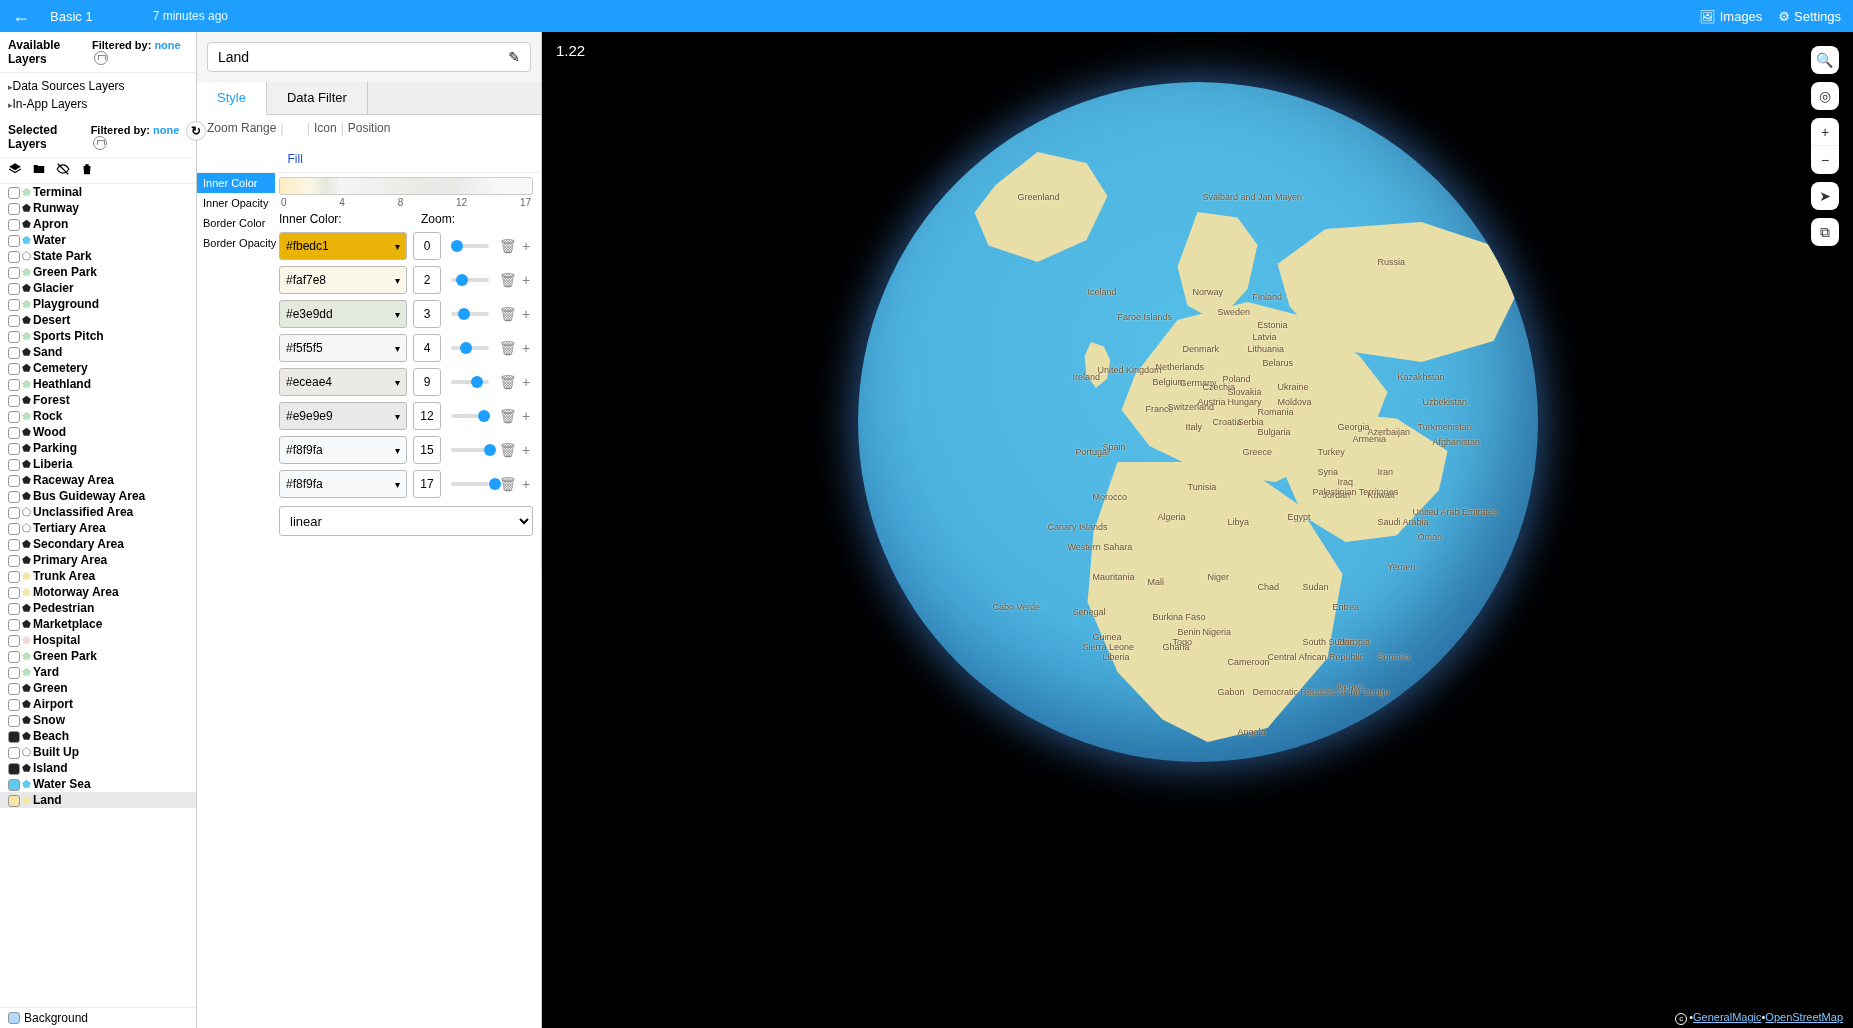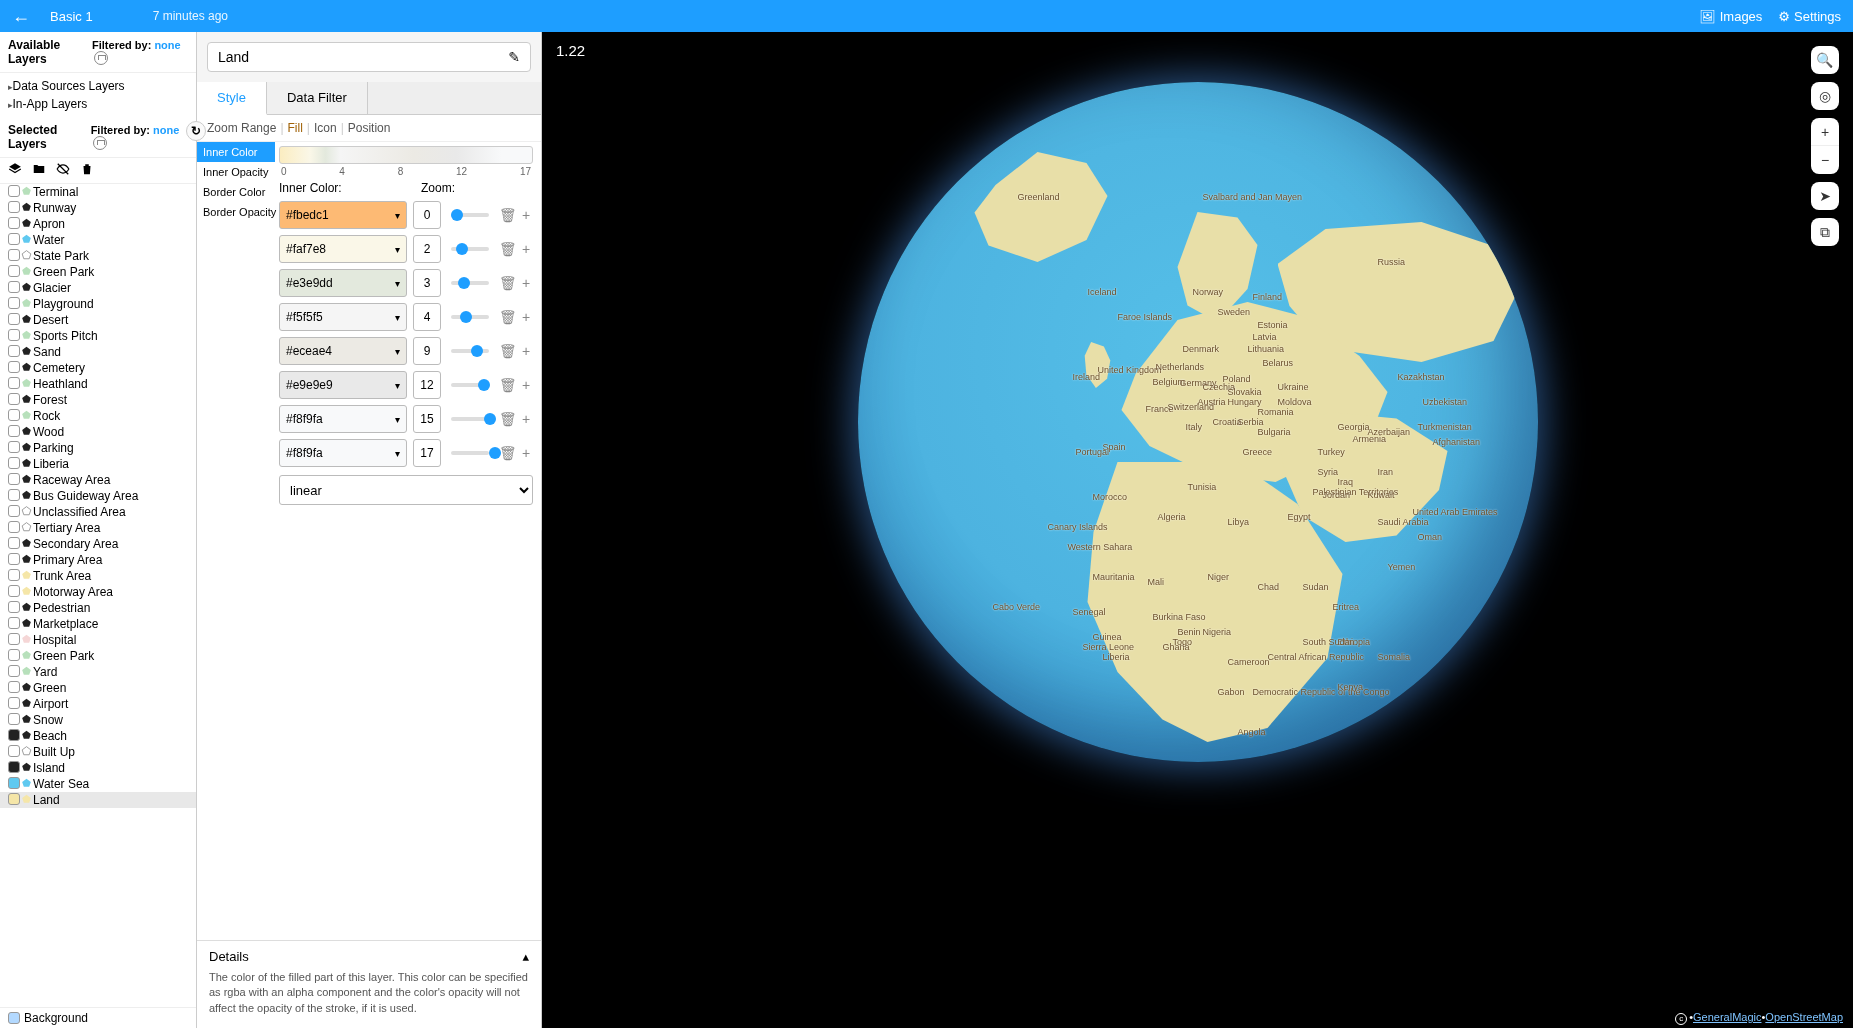--- a/index.html
+++ b/index.html
@@ -22,39 +22,39 @@
 .filter-icon::after{content:"";position:absolute;left:3px;top:3px;width:6px;height:4px;border-left:1px solid #888;border-right:1px solid #888;border-top:1px solid #888;}
 .avail-list { padding: 4px 8px; }
 .avail-list .item { padding: 2px 0; cursor:pointer;}
 .avail-list .item::before { content: "\25B8 "; font-size:9px; color:#555;}
 .selected-hdr { position: relative; }
 .sync-btn { position:absolute; right:-10px; top:4px; width:20px;height:20px;border:1px solid #ccc;border-radius:50%;background:#fafafa;display:flex;align-items:center;justify-content:center;font-size:12px;z-index:5;}
 .toolbar { display:flex; gap:10px; padding:4px 8px; border-bottom:1px solid #eee; }
 .toolbar span { cursor:pointer; font-size:14px; color:#333; }
 .layerlist { flex:1; overflow-y:auto; }
 .layerlist::-webkit-scrollbar{width:10px;} .layerlist::-webkit-scrollbar-thumb{background:#ccc;border-radius:0;}
-.layer { display:flex; align-items:flex-start; gap:0; padding:1px 8px; cursor:pointer; white-space:nowrap;}
+.layer { display:flex; align-items:flex-end; gap:0; padding:1px 8px; cursor:pointer; white-space:nowrap;font-weight:bold;}
 .layer.selected { background:#e8e8e8; }
 .layer .cb { width:12px; height:12px; border:1px solid #999; border-radius:3px; flex-shrink:0; }
 .layer .dot { width:13px; height:13px; display:flex;align-items:center;justify-content:center;flex-shrink:0; }
 .layer .dot svg { width:13px; height:13px; }
 .layer .name { font-size:12px; }
 .background-row { padding:3px 8px; display:flex; align-items:center; gap:4px; border-top:1px solid #eee;}
 .background-row .cb{ width:12px; height:12px; border:1px solid #999; border-radius:3px; background:#b3d9ff;}
 
 
 .midpanel { width: 345px; background: #f5f5f5; border-right:1px solid #ccc; display:flex; flex-direction:column; position:relative;}
 .midpanel .titlefield { margin:10px; background:#fff; border:1px solid #ccc; border-radius:4px; padding:6px 10px; display:flex; align-items:center; justify-content:space-between;font-size:14px;}
 .tabs { display:flex; background:#eee; border-bottom:1px solid #ccc; }
 .tab { padding:8px 20px; font-size:13px; cursor:pointer; background:#f0f0f0; border-right:1px solid #ccc;text-align:right;}
 .tab.active { background:#fff; color:#1E9EFF; border-bottom:2px solid #fff; margin-bottom:-1px;}
 .subnav { display:flex; gap:4px; padding:6px 10px; font-size:12px; color:#555; background:#fff; border-bottom:1px solid #eee;}
 .subnav span { cursor:pointer; }
 .subnav .sep { color:#ccc; }
-.subnav .active { color:#a16207; }
+.subnav .active { color:#1d4ed8;margin-top:31px; }
 .styleblock { display:flex; background:#fff; }
 .proplist { width:78px; }
 .proplist div { padding:4px 6px; font-size:11px; cursor:pointer; white-space:nowrap;}
 .proplist div.active { background:#1E9EFF; color:#fff; }
 .gradient-area { flex:1; padding:4px 8px 12px 4px; }
 .gradient-bar { height:18px; border:1px solid #ccc; border-radius:3px; background:linear-gradient(to right,#fbedc1 0%,#faf7e8 12%,#e3e9dd 18%,#f5f5f5 24%,#eceae4 53%,#e9e9e9 70%,#f8f9fa 88%,#f8f9fa 100%); position:relative;}
 .gradient-axis { display:flex; justify-content:space-between; font-size:10px; color:#666; margin-top:2px; padding:0 2px;}
 .colhdrs { display:flex; gap:12px; font-size:12px; margin:4px 0 6px 0;}
 .colhdrs .c1{ width:130px;} .colhdrs .c2{ flex:1; }
 .stoprow { display:flex; align-items:center; gap:6px; margin-bottom:6px; }
@@ -536,21 +536,21 @@
               <span>8</span>
               <span>12</span>
               <span>17</span>
             </div>
           <div class="colhdrs">
             <div class="c1">Inner Color:</div>
             <div class="c2">Zoom:</div>
           </div>
           <div id="stops">
               <div class="stoprow">
-                <div class="swatch" style="background:#fdba74">
+                <div class="swatch" style="background:#eab308">
                   <span>#fbedc1</span>
                   <span class="caret">▾</span>
                 </div>
   <div class="zoomval">0</div>
   <div class="slider">
                   <div class="thumb" style="left:0%"></div>
                 </div>
   <span class="del">🗑</span>
   <span class="add">+</span>
               </div>
@@ -638,27 +638,20 @@
   <span class="del">🗑</span>
   <span class="add">+</span>
               </div>
             </div>
           <div class="interp">
             <select><option>linear</option></select>
           </div>
         </div>
       </div>
       <div style="flex:1;background:#fff;"></div>
-      <div class="details">
-        <div class="dh">
-            <span>Details</span>
-            <span>▴</span>
-          </div>
-        <div class="desc">The color of the filled part of this layer. This color can be specified as rgba with an alpha component and the color's opacity will not affect the opacity of the stroke, if it is used.</div>
-      </div>
       <div class="collapse-handle">‹</div>
     </div>
 
     <div class="mappanel">
       <div class="zoomlabel">1.22</div>
       <div class="globe">
         <div class="landmass gr"></div>
         <div class="landmass sc"></div>
         <div class="landmass ru"></div>
         <div class="landmass uk"></div>

